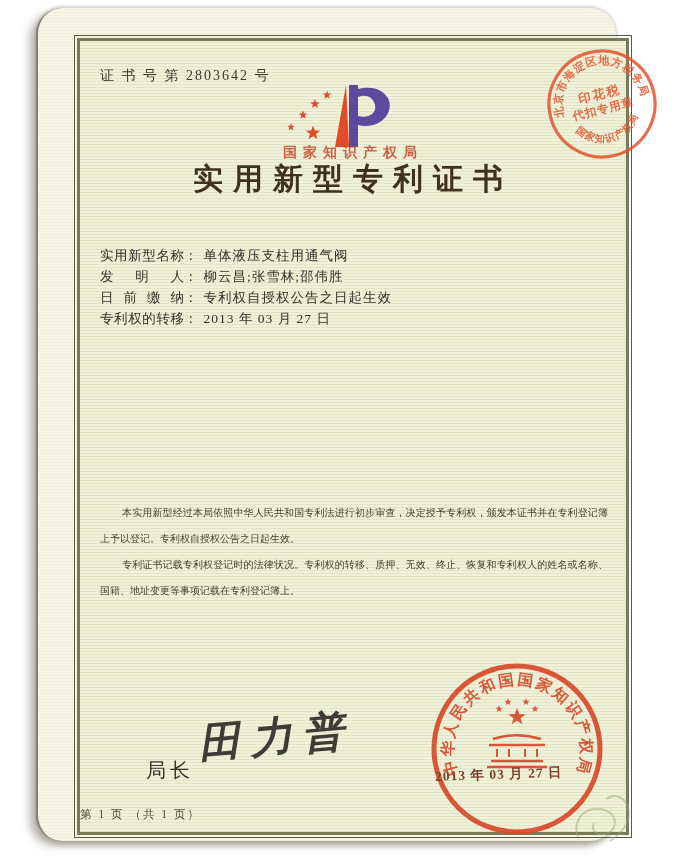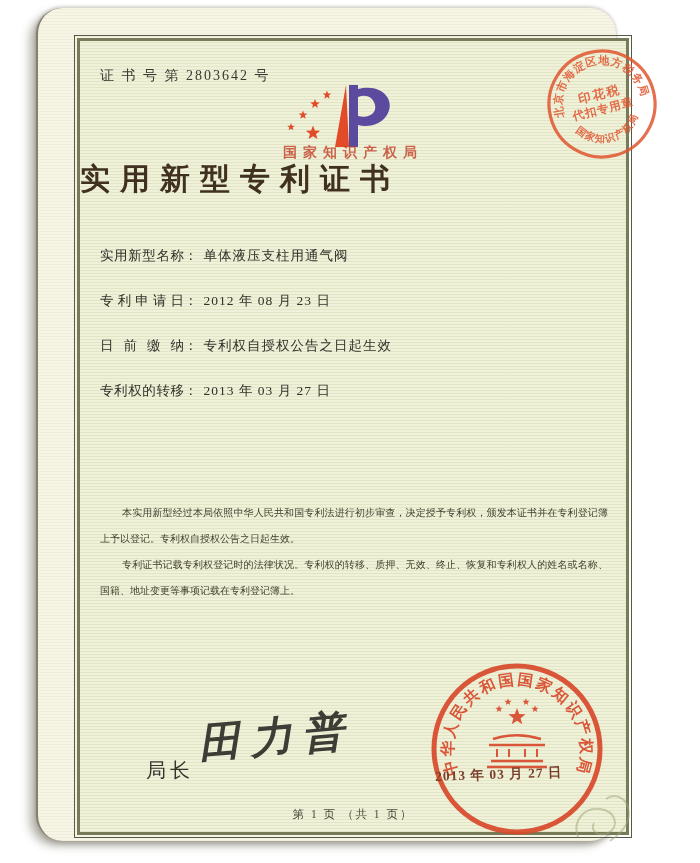--- a/index.html
+++ b/index.html
@@ -33,44 +33,44 @@
   .cert-number {
     position:absolute; left:20px; top:26px;
     font-size:14px; letter-spacing:2px; color:#3a3930; white-space:pre;
   }
   .logo { position:absolute; left:50%; top:42px; transform:translateX(-52%); }
   .logo-caption {
     position:absolute; top:103px; width:100%; text-align:center;
     font-size:14px; font-weight:bold; color:#c23f27; letter-spacing:6px; opacity:.8;
   }
   .title {
-    position:absolute; top:118px; width:100%; 
+    position:absolute; top:118px; width:100%; text-align:center;
     font-size:30px; font-weight:bold; color:#40301f; letter-spacing:10px;
   }
   .fields { position:absolute; left:20px; top:204px; right:16px; }
-  .field-row { line-height:21px; margin-bottom:24px; font-size:13.5px; color:#32312a; white-space:nowrap; }
+  .field-row { line-height:21px; font-size:13.5px; color:#32312a; white-space:nowrap; }
   .flabel { display:inline-block; width:84px; text-align:justify; text-align-last:justify; }
   .fsep { display:inline-block; }
   .fvalue { margin-left:6px; letter-spacing:1px; }
   .body-text {
     position:absolute; left:20px; right:18px; top:459px;
     font-size:10px; line-height:26px; color:#43422f; text-align:justify;
   }
   .body-text p { text-indent:2.2em; }
   .director-label {
     position:absolute; left:66px; top:716px;
     font-size:20px; letter-spacing:4px; color:#35342c;
   }
   .signature {
     position:absolute; left:118px; top:668px;
     font-size:42px; font-style:italic; font-weight:600; color:#2f2e29;
     letter-spacing:10px; transform:rotate(-5deg); opacity:.92;
   }
   .footer-page {
-    position:absolute; top:766px; width:100%; text-align:center;
+    position:absolute; top:766px; width:100%; text-align:left;
     font-size:11.5px; letter-spacing:2px; color:#4a4a3c;
   }
   
   .sipo-seal { position:absolute; left:349px; top:620px; width:176px; height:176px; opacity:.92; }
   .seal-date {
     position:absolute; left:6px; top:104px; width:166px;
     font-size:13.5px; font-weight:bold; color:#70301c; letter-spacing:1px;
     transform:rotate(-2deg); white-space:nowrap;
   }
   
@@ -108,21 +108,21 @@
 
       <div class="logo-caption">国家知识产权局</div>
 
       <div class="title">实用新型专利证书</div>
 
       <div class="fields">
         <div class="field-row">
           <span class="flabel">实用新型名称</span><span class="fsep">：</span><span class="fvalue">单体液压支柱用通气阀</span>
         </div>
         <div class="field-row">
-          <span class="flabel">专利申请日</span><span class="fsep">：</span><span class="fvalue">2012 年 08 月 23 日</span>
+          <span class="flabel">发明人</span><span class="fsep">：</span><span class="fvalue">柳云昌;张雪林;邵伟胜</span>
         </div>
         <div class="field-row">
           <span class="flabel">日前缴纳</span><span class="fsep">：</span><span class="fvalue">专利权自授权公告之日起生效</span>
         </div>
         <div class="field-row">
           <span class="flabel">专利权的转移</span><span class="fsep">：</span><span class="fvalue">2013 年 03 月 27 日</span>
         </div>
       </div>
 
       <div class="body-text">

